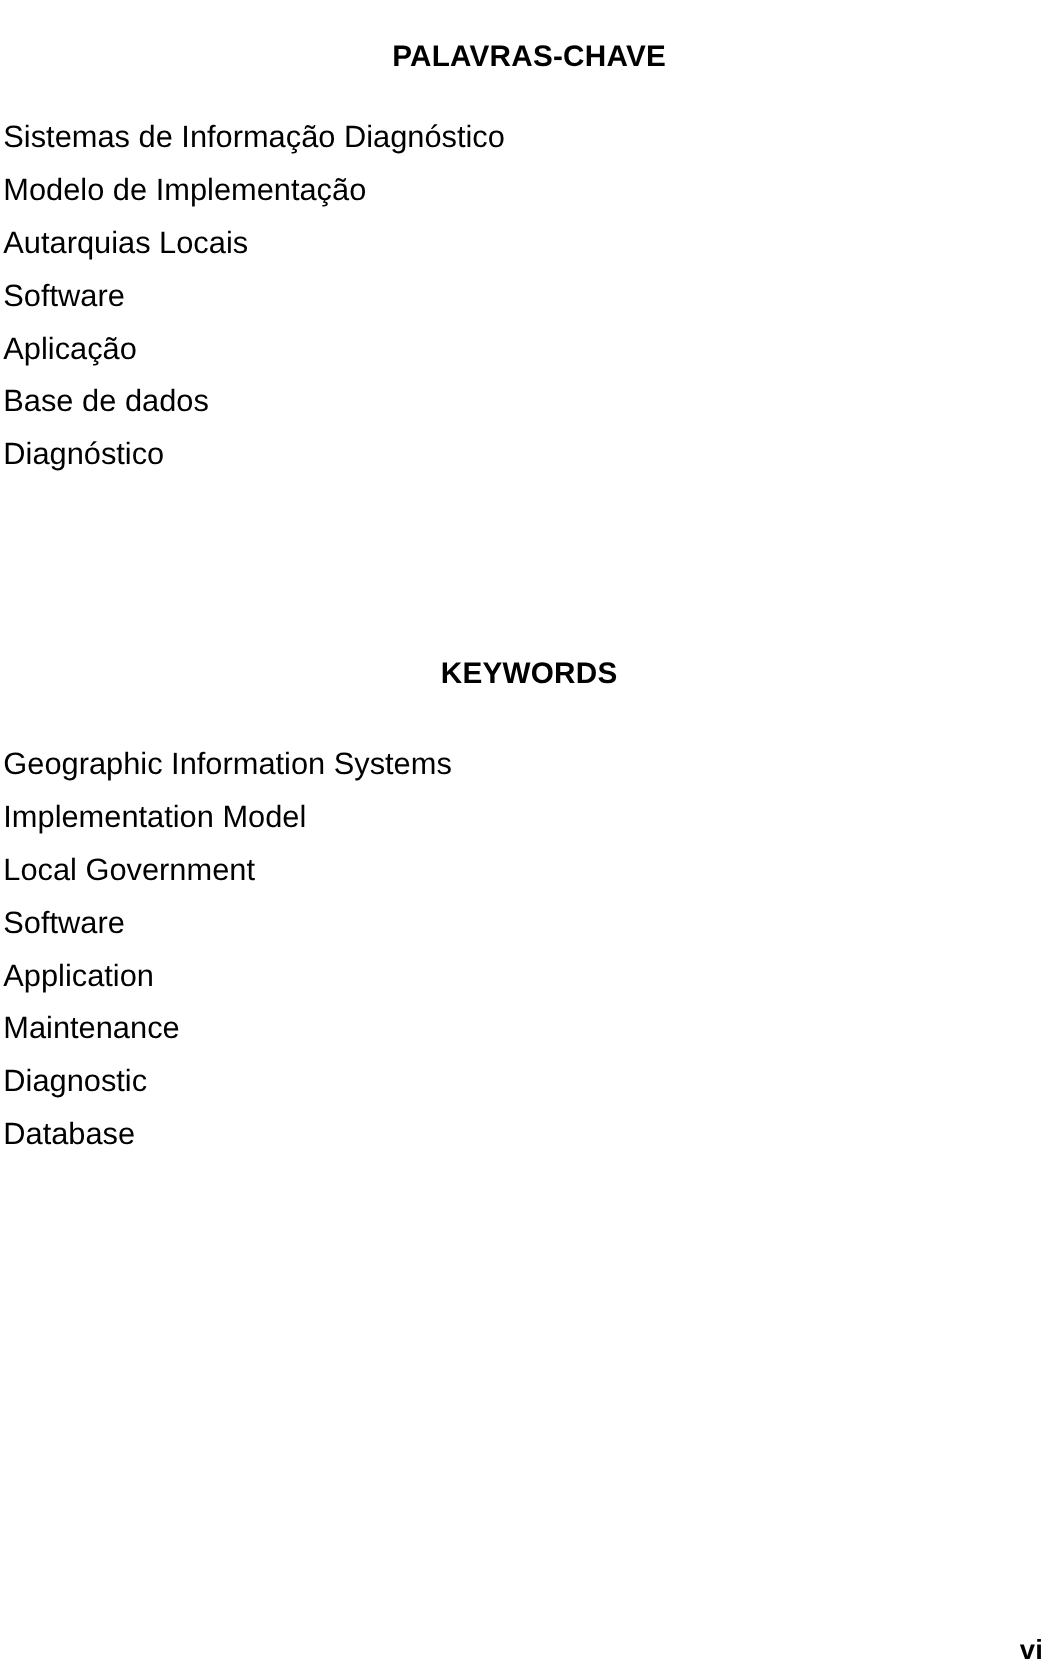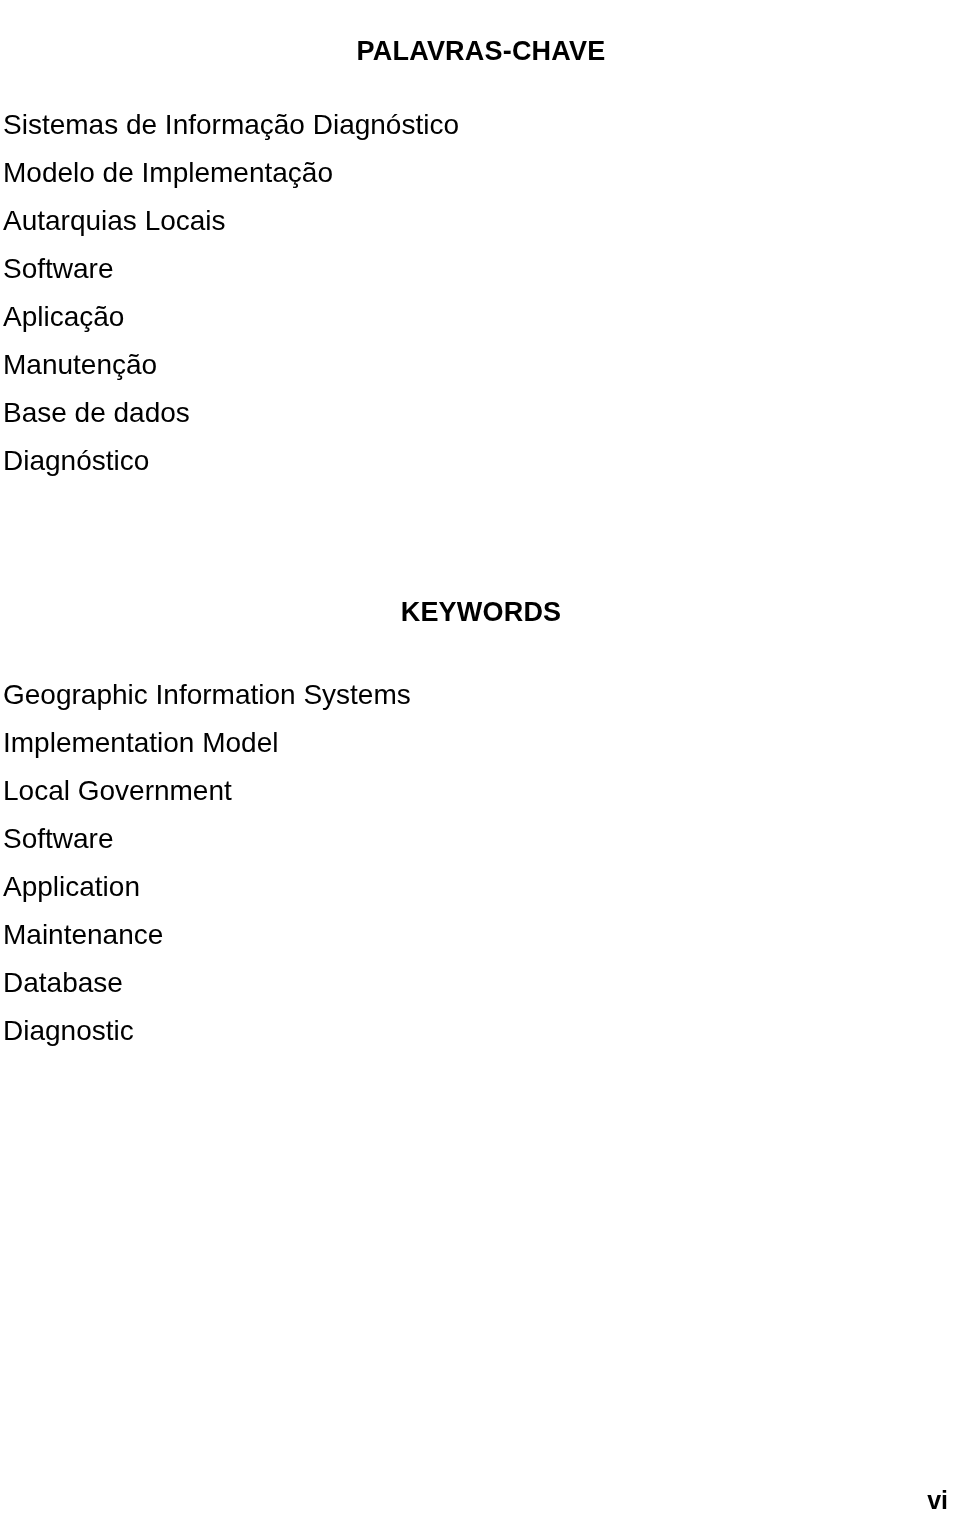--- a/index.html
+++ b/index.html
@@ -78,35 +78,34 @@
   <div class="section-heading" id="heading-pt">
     <span class="heading-inner">PALAVRAS-CHAVE</span>
   </div>
 
   <ul class="keyword-list" id="keywords-pt">
     <li class="keyword-item">Sistemas de Informação Diagnóstico</li>
     <li class="keyword-item">Modelo de Implementação</li>
     <li class="keyword-item">Autarquias Locais</li>
     <li class="keyword-item">Software</li>
     <li class="keyword-item">Aplicação</li>
-    <li class="keyword-item">Manutenção</li>
     <li class="keyword-item">Base de dados</li>
     <li class="keyword-item">Diagnóstico</li>
   </ul>
 
   <div class="section-heading" id="heading-en">
     <span class="heading-inner">KEYWORDS</span>
   </div>
 
   <ul class="keyword-list" id="keywords-en">
     <li class="keyword-item">Geographic Information Systems</li>
     <li class="keyword-item">Implementation Model</li>
     <li class="keyword-item">Local Government</li>
     <li class="keyword-item">Software</li>
     <li class="keyword-item">Application</li>
     <li class="keyword-item">Maintenance</li>
+    <li class="keyword-item">Diagnostic</li>
     <li class="keyword-item">Database</li>
-    <li class="keyword-item">Diagnostic</li>
   </ul>
 
   <div class="page-number">vi</div>
 
 </div>
 
 </body></html>

